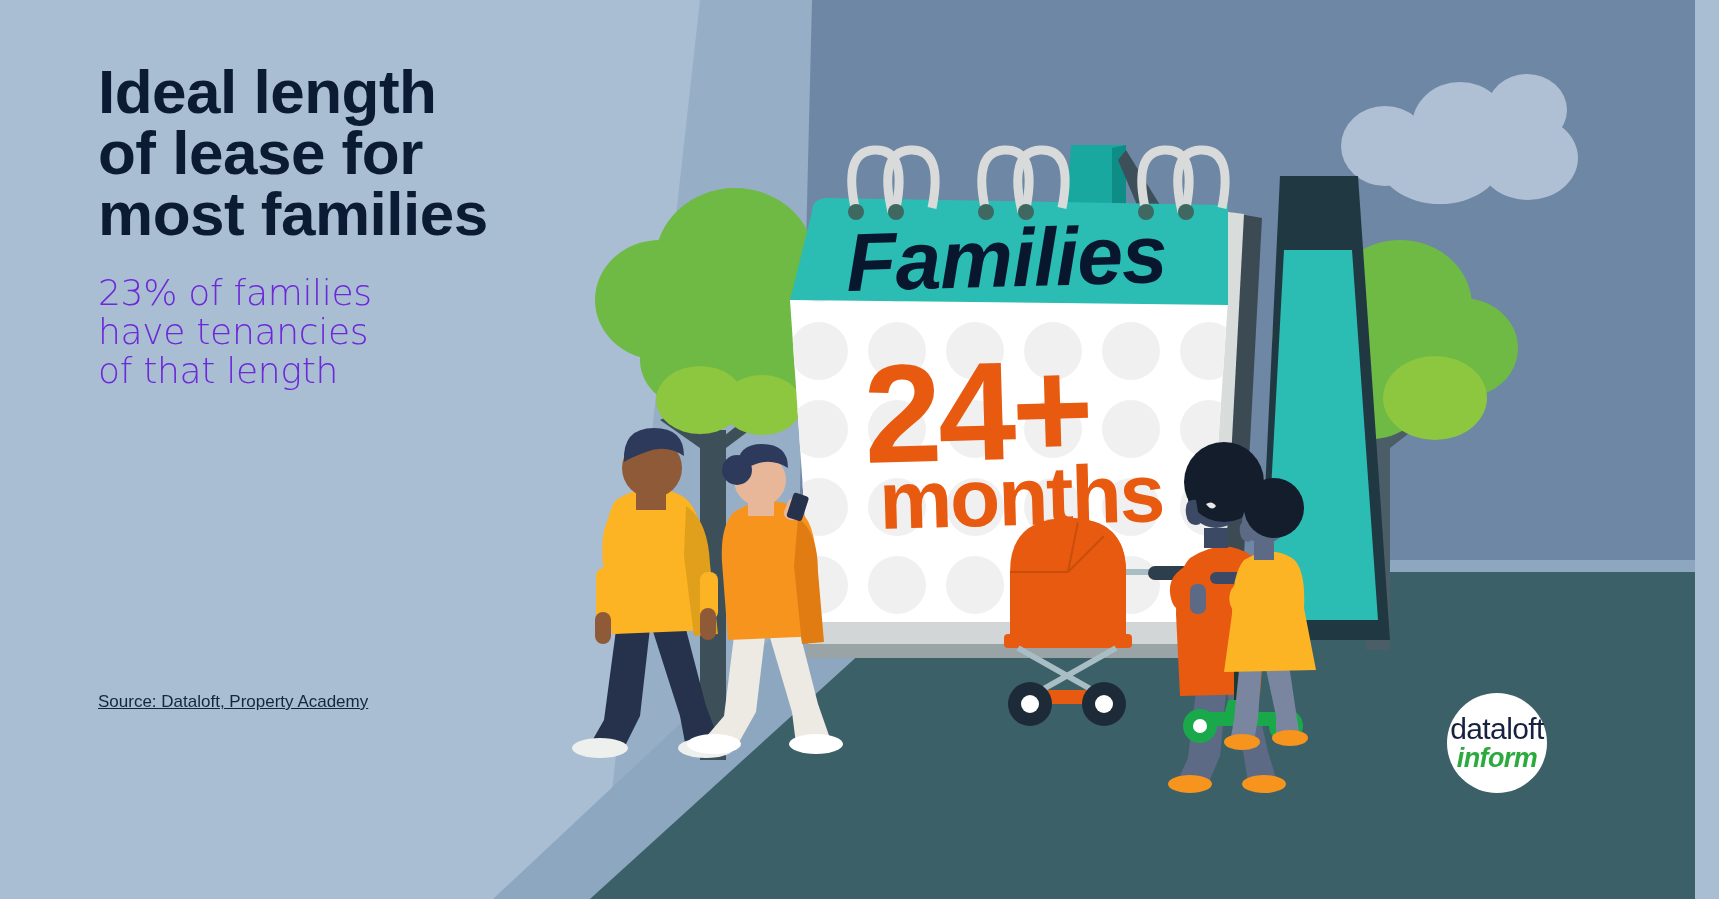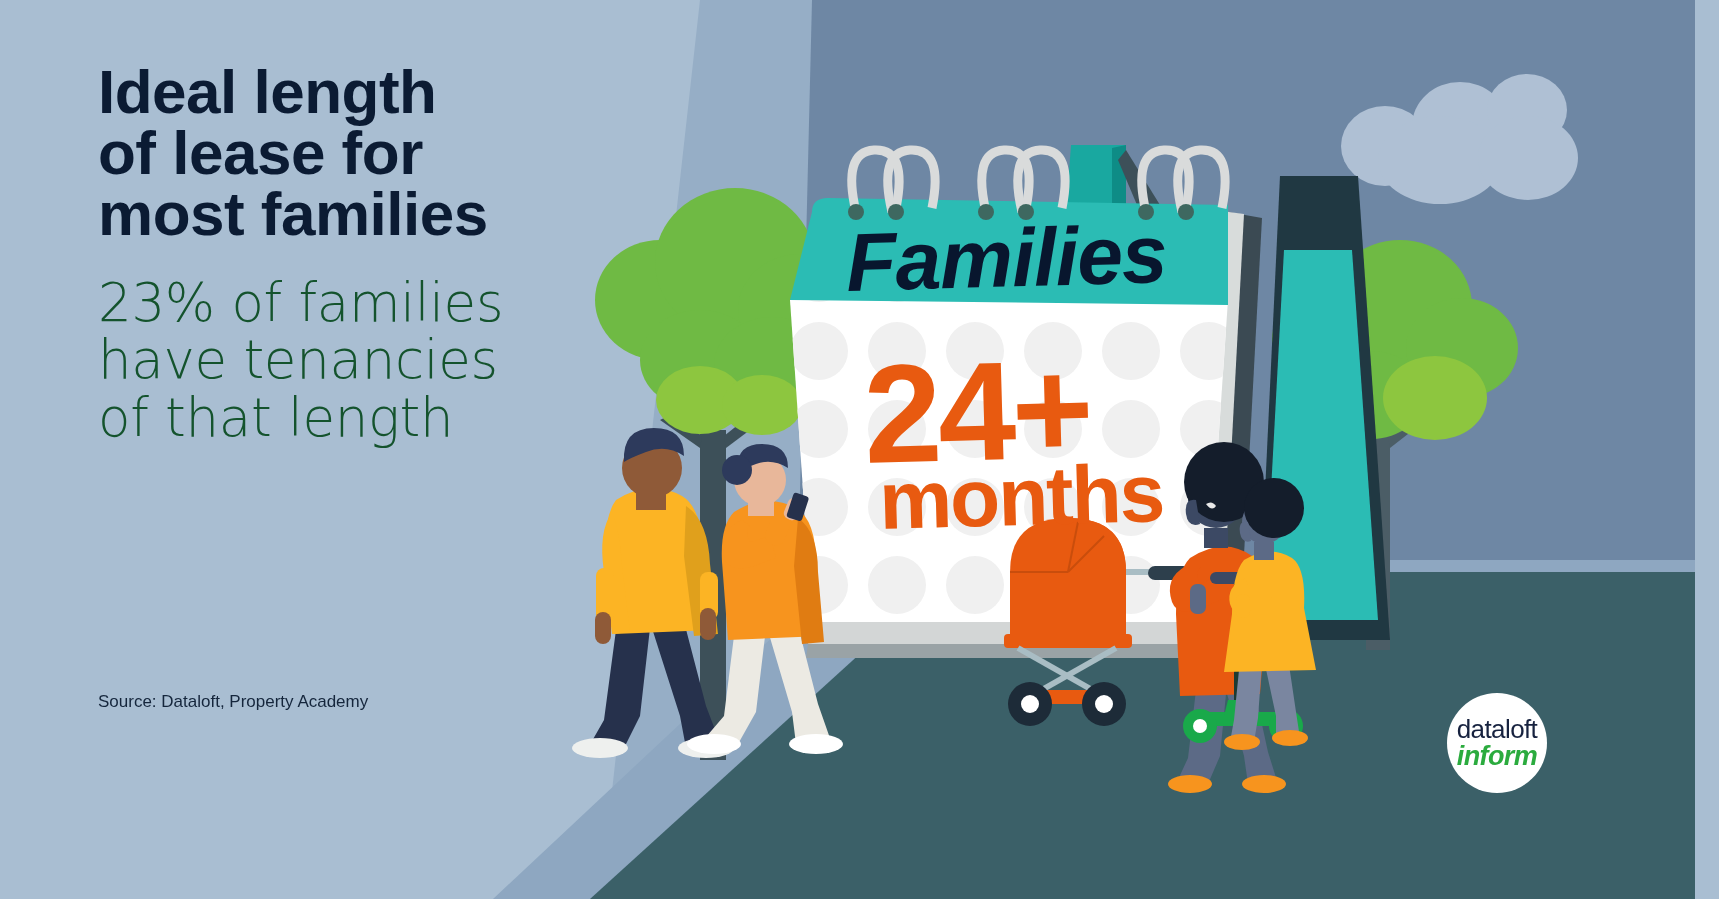--- a/index.html
+++ b/index.html
@@ -5,46 +5,46 @@
   * { margin:0; padding:0; box-sizing:border-box; }
   html,body { width:1719px; height:899px; overflow:hidden; background:#a9bed2;
               font-family:"Liberation Sans", sans-serif; }
   #stage { position:relative; width:1695px; height:899px; overflow:hidden; }
   #bg { position:absolute; inset:0; width:1719px; height:899px; }
 
   
   .textcol { position:absolute; left:98px; top:62px; width:520px; z-index:30; }
   .headline { font-size:62px; font-weight:bold; line-height:0.98;
               color:#0b1b33; letter-spacing:-0.5px; white-space:pre-line; }
-  .subhead  { margin-top:30px; font-size:53px; font-weight:300; line-height:1.08;
-              color:#14532d; letter-spacing:-0.3px; white-space:pre-line;
+  .subhead  { margin-top:30px; font-size:36px; font-weight:300; line-height:1.08;
+              color:#6d28d9; letter-spacing:-0.3px; white-space:pre-line;
               font-family:"DejaVu Sans","Liberation Sans",sans-serif; }
   .source   { position:absolute; left:98px; top:692px; font-size:17px;
-              color:#15263c; z-index:30; }
+              color:#15263c; z-index:30;text-decoration:underline; }
 
   
   .cal-title { position:absolute; left:845px; top:216px; z-index:25;
                font-size:82px; font-weight:bold; font-style:italic;
                color:#08162e; letter-spacing:-1px;
                transform:rotate(-1.6deg); transform-origin:left top; }
   .cal-num   { position:absolute; left:862px; top:345px; z-index:25;
                font-size:140px; font-weight:bold; color:#e85a10;
                letter-spacing:-4px; line-height:1;
                transform:rotate(-1.6deg); transform-origin:left top; }
   .cal-unit  { position:absolute; left:878px; top:460px; z-index:25;
                font-size:82px; font-weight:bold; color:#e85a10;
                letter-spacing:-2px; line-height:1;
                transform:rotate(-1.6deg); transform-origin:left top; }
 
   
   .logo { position:absolute; left:1447px; top:693px; width:100px; height:100px;
           border-radius:50%; background:#ffffff; z-index:40;
           display:flex; flex-direction:column; align-items:center;
           justify-content:center; }
-  .logo-top { font-size:26px; font-weight:500; color:#17223f; line-height:1;
+  .logo-top { font-size:30px; font-weight:500; color:#17223f; line-height:1;
               letter-spacing:-0.6px; }
   .logo-bot { font-size:27px; font-weight:bold; font-style:italic;
               color:#2bab3e; line-height:1; letter-spacing:-0.6px;
               margin-top:1px;text-align:center; }
 </style>
 </head>
 <body>
 
 <div id="stage">
 

